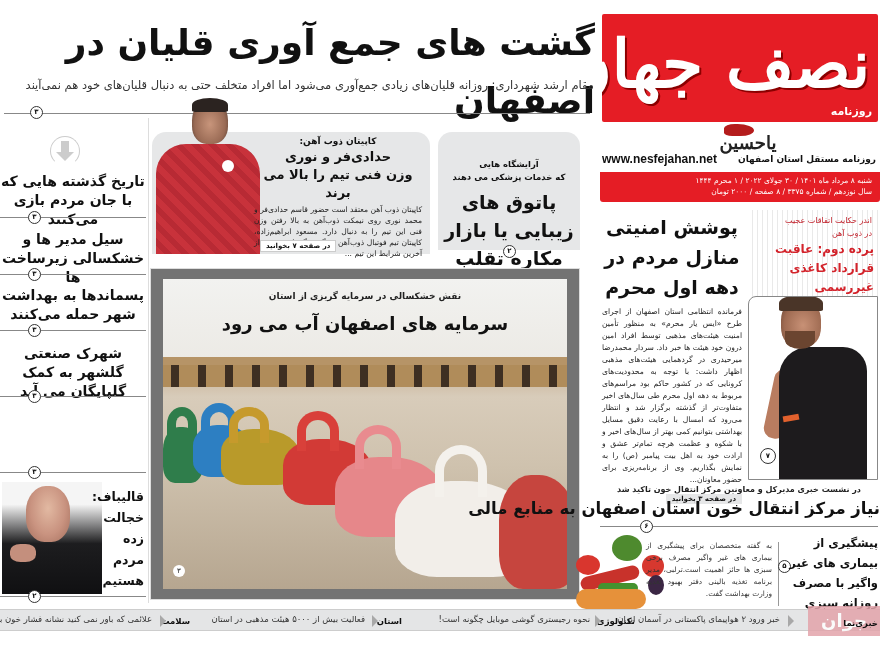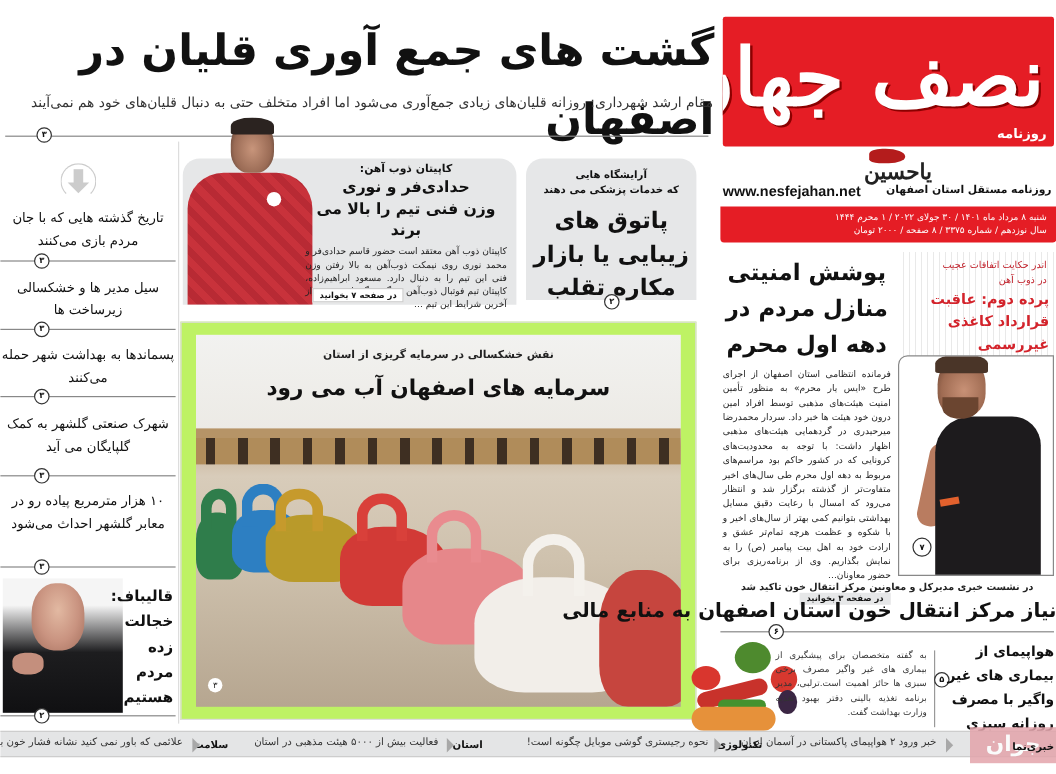--- a/index.html
+++ b/index.html
@@ -16,21 +16,21 @@
 #paper-tag{position:absolute;right:4px;top:150px;font-size:9px;font-weight:bold;color:#111}
 #site-url{position:absolute;left:2px;top:148px;font-size:12px;font-weight:bold;color:#111;direction:ltr;font-family:"Liberation Sans",sans-serif}
 #dateline{left:600px;top:172px;width:280px;height:30px;background:#e51d25;color:#fff;font-size:7.5px;text-align:right;padding:3px 8px;line-height:11px;border-radius:0 0 3px 3px}
 
 #main-headline{left:10px;top:14px;width:585px;text-align:right;font-size:36px;font-weight:bold;line-height:58px;font-family:"DejaVu Sans",sans-serif;letter-spacing:-1px}
 #main-sub{left:4px;top:78px;width:590px;text-align:right;font-size:11.5px;color:#333;white-space:nowrap;overflow:hidden}
 .rule{position:absolute;height:1px;background:#888}
 .pg{position:absolute;width:13px;height:13px;border:1.2px solid #333;border-radius:50%;font-size:7px;line-height:11px;text-align:center;background:#fff;color:#111;font-weight:bold}
 
 #left-col{left:0;top:120px;width:148px;height:480px}
-.lc-item{position:absolute;left:0;width:146px;text-align:center;font-size:11px;font-weight:normal;line-height:19px;color:#111}
+.lc-item{position:absolute;left:0;width:146px;text-align:center;font-size:14px;font-weight:bold;line-height:19px;color:#111}
 #down-arrow{position:absolute;left:50px;top:16px;width:30px;height:30px;border:1px solid #ccc;border-radius:50%;border-bottom-color:transparent}
 #down-arrow .shaft{position:absolute;left:10px;top:4px;width:8px;height:12px;background:#ccc}
 #down-arrow .head{position:absolute;left:5px;top:15px;width:0;height:0;border-left:9px solid transparent;border-right:9px solid transparent;border-top:9px solid #ccc}
 #ghalibaf-photo{position:absolute;left:2px;top:362px;width:100px;height:112px;background:linear-gradient(180deg,#f5f5f5 0%,#f5f5f5 20%,#1d1d1f 55%,#101012 100%);overflow:hidden}
 #ghalibaf-photo .face{position:absolute;left:24px;top:4px;width:44px;height:56px;background:radial-gradient(ellipse at 50% 40%,#e2b9a2 0%,#c99380 55%,#a36e5c 100%);border-radius:45% 45% 42% 42%}
 #ghalibaf-photo .hand{position:absolute;left:8px;top:62px;width:26px;height:18px;background:#c48f7d;border-radius:40%}
 #ghalibaf-text{position:absolute;right:4px;top:366px;width:60px;text-align:right;font-size:12.5px;font-weight:bold;line-height:21px}
 
 .graybox{position:absolute;background:#e6e7e8;border-radius:14px 14px 0 0}
 #coach-box{left:152px;top:132px;width:278px;height:122px}
@@ -38,24 +38,24 @@
 #coach-photo .head{position:absolute;left:40px;top:2px;width:36px;height:44px;background:radial-gradient(ellipse at 50% 55%,#c8957b 0%,#9a6b55 60%,#3a2b25 100%);border-radius:46% 46% 40% 40%}
 #coach-photo .hair{position:absolute;left:40px;top:0;width:36px;height:14px;background:#2b2320;border-radius:50% 50% 10% 10%}
 #coach-photo .shirt{position:absolute;left:4px;top:46px;width:104px;height:110px;background:repeating-linear-gradient(45deg,#c8323b 0 6px,#b82a34 6px 12px);border-radius:30px 30px 0 0}
 #coach-photo .badge{position:absolute;left:70px;top:62px;width:12px;height:12px;background:#fff;border-radius:50%}
 #coach-text{position:absolute;right:8px;top:2px;width:168px;text-align:center}
 #coach-kicker{font-size:9px;font-weight:bold;line-height:14px}
 #coach-title1,#coach-title2{font-size:13px;font-weight:bold;line-height:18px}
 #coach-body{font-size:7.6px;line-height:11px;text-align:justify;color:#222;margin-top:2px}
 #coach-more{position:absolute;left:108px;top:108px;font-size:7px;font-weight:bold;background:#fff;padding:1px 5px;border:1px solid #ccc}
 #salon-box{left:438px;top:132px;width:142px;height:118px;text-align:center}
-#salon-kicker{font-size:8.5px;font-weight:bold;line-height:13px;margin-top:8px}
+#salon-kicker{font-size:8.5px;font-weight:bold;line-height:13px;margin-top:26px}
 #salon-title{font-size:19px;font-weight:bold;line-height:28px;margin-top:4px}
 
-#dry-frame{left:150px;top:268px;width:430px;height:332px;background:#bef264;border:1px solid #ddd}
+#dry-frame{left:150px;top:268px;width:430px;height:332px;background:#737373;border:1px solid #ddd}
 #dry-photo{position:absolute;left:12px;top:10px;width:404px;height:310px;overflow:hidden;background:linear-gradient(180deg,#f2f2f0 0%,#eceae5 26%,#c9b49a 30%,#d8ccba 38%,#cfc2ae 60%,#b6a690 100%)}
 #bridge{position:absolute;left:0;top:78px;width:404px;height:30px;background:repeating-linear-gradient(90deg,#b08c5a 0 8px,#3e2f22 8px 16px,#b08c5a 16px 27px);border-top:8px solid #b69467}
 #dry-kicker{position:absolute;right:0;left:0;top:12px;text-align:center;font-size:9px;font-weight:bold;color:#222}
 #dry-title{position:absolute;right:0;left:0;top:34px;text-align:center;font-size:18px;font-weight:bold;color:#111}
 .swan{position:absolute;border-radius:40% 50% 30% 30%}
 .swan-neck{position:absolute;border:9px solid;border-bottom:none;border-radius:50% 50% 0 0}
 #dry-pg{position:absolute;left:10px;bottom:12px;width:12px;height:12px;border-radius:50%;background:#fff;font-size:7px;text-align:center;line-height:12px;color:#111}
 
 #security-block{left:598px;top:212px;width:148px;height:270px}
 #security-title{font-size:19px;font-weight:bold;text-align:center;line-height:30px}
@@ -118,21 +118,20 @@
   <div class="pg" style="left:28px;top:91px">۳</div>
   <div class="lc-item" style="top:110px">سیل مدیر ها و خشکسالی زیرساخت ها</div>
   <div class="rule" style="left:0;top:154px;width:146px"></div>
   <div class="pg" style="left:28px;top:148px">۳</div>
   <div class="lc-item" style="top:166px">پسماندها به بهداشت شهر حمله می‌کنند</div>
   <div class="rule" style="left:0;top:210px;width:146px"></div>
   <div class="pg" style="left:28px;top:204px">۳</div>
   <div class="lc-item" style="top:224px">شهرک صنعتی گلشهر به کمک گلپایگان می آید</div>
   <div class="rule" style="left:0;top:276px;width:146px"></div>
   <div class="pg" style="left:28px;top:270px">۳</div>
-  <div class="lc-item" style="top:288px">۱۰ هزار مترمربع پیاده رو در معابر گلشهر احداث می‌شود</div>
   <div class="rule" style="left:0;top:352px;width:146px"></div>
   <div class="pg" style="left:28px;top:346px">۳</div>
   <div id="ghalibaf-photo">
       <span class="face"></span>
       <span class="hand"></span>
     </div>
   <div id="ghalibaf-text">
     <div>قالیباف:</div>
     <div>خجالت زده</div>
     <div>مردم هستیم</div>
@@ -222,21 +221,21 @@
   <span class="veg" style="left:6px;top:20px;width:24px;height:20px;background:#d9362e"></span>
   <span class="veg" style="left:10px;top:36px;width:60px;height:14px;background:#c8322b;border-radius:8px;transform:rotate(-14deg)"></span>
   <span class="veg" style="left:28px;top:48px;width:40px;height:10px;background:#45922f;border-radius:6px"></span>
   <span class="veg" style="left:72px;top:20px;width:22px;height:22px;background:#d7382f"></span>
   <span class="veg" style="left:78px;top:40px;width:16px;height:20px;background:#3b2644"></span>
   <span class="veg" style="left:6px;top:54px;width:70px;height:20px;background:#e6913a;border-radius:10px"></span>
 </div>
 <div id="veg-body" class="abs">به گفته متخصصان برای پیشگیری از بیماری های غیر واگیر مصرف برخی سبزی ها حائز اهمیت است.ترلبی، مدیر برنامه تغذیه بالینی دفتر بهبود تغذیه وزارت بهداشت گفت.</div>
 <div class="abs" style="left:778px;top:542px;width:1px;height:64px;background:#999"></div>
 <div class="pg" style="left:778px;top:560px">۵</div>
-<div id="veg-title" class="abs">هواپیمای از بیماری های غیر واگیر با مصرف روزانه سبزی</div>
+<div id="veg-title" class="abs">پیشگیری از بیماری های غیر واگیر با مصرف روزانه سبزی</div>
 
 <div id="ticker" class="abs">
   <div id="javan-badge">جوان</div>
   <div id="javan-label">خبری‌نما</div>
   <div class="tk-arrow" style="left:788px"></div>
   <div class="tk-item" style="right:100px">خبر ورود ۲ هواپیمای پاکستانی در آسمان ایران</div>
   <div class="tk-cat" style="right:245px">تکنولوژی</div>
   <div class="tk-arrow" style="left:595px"></div>
   <div class="tk-item" style="right:290px">نحوه رجیستری گوشی موبایل چگونه است!</div>
   <div class="tk-cat" style="right:478px">استان</div>

